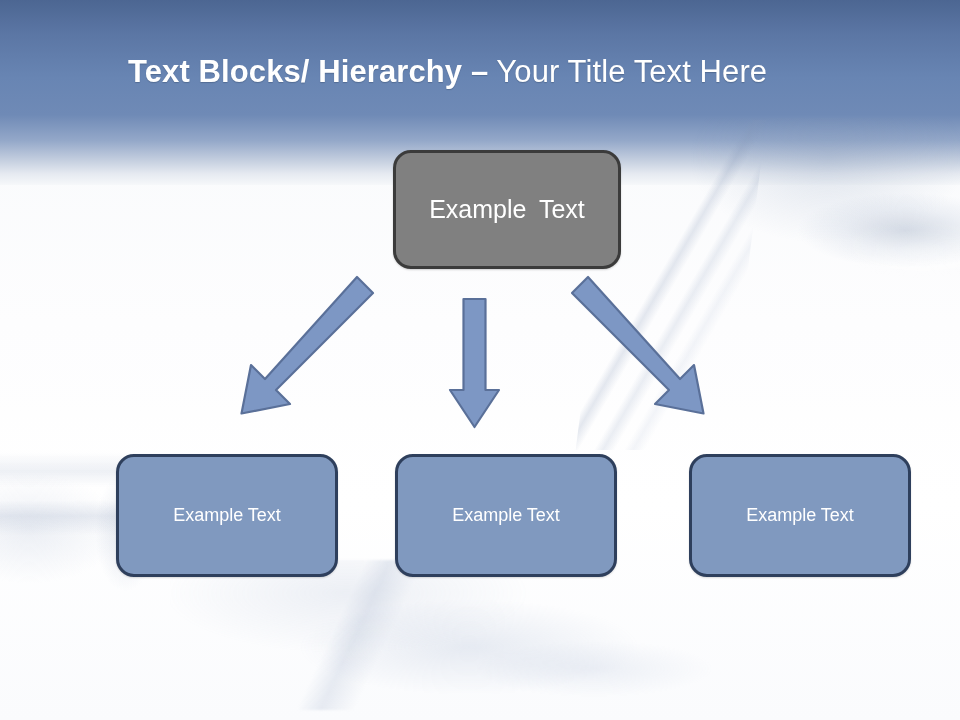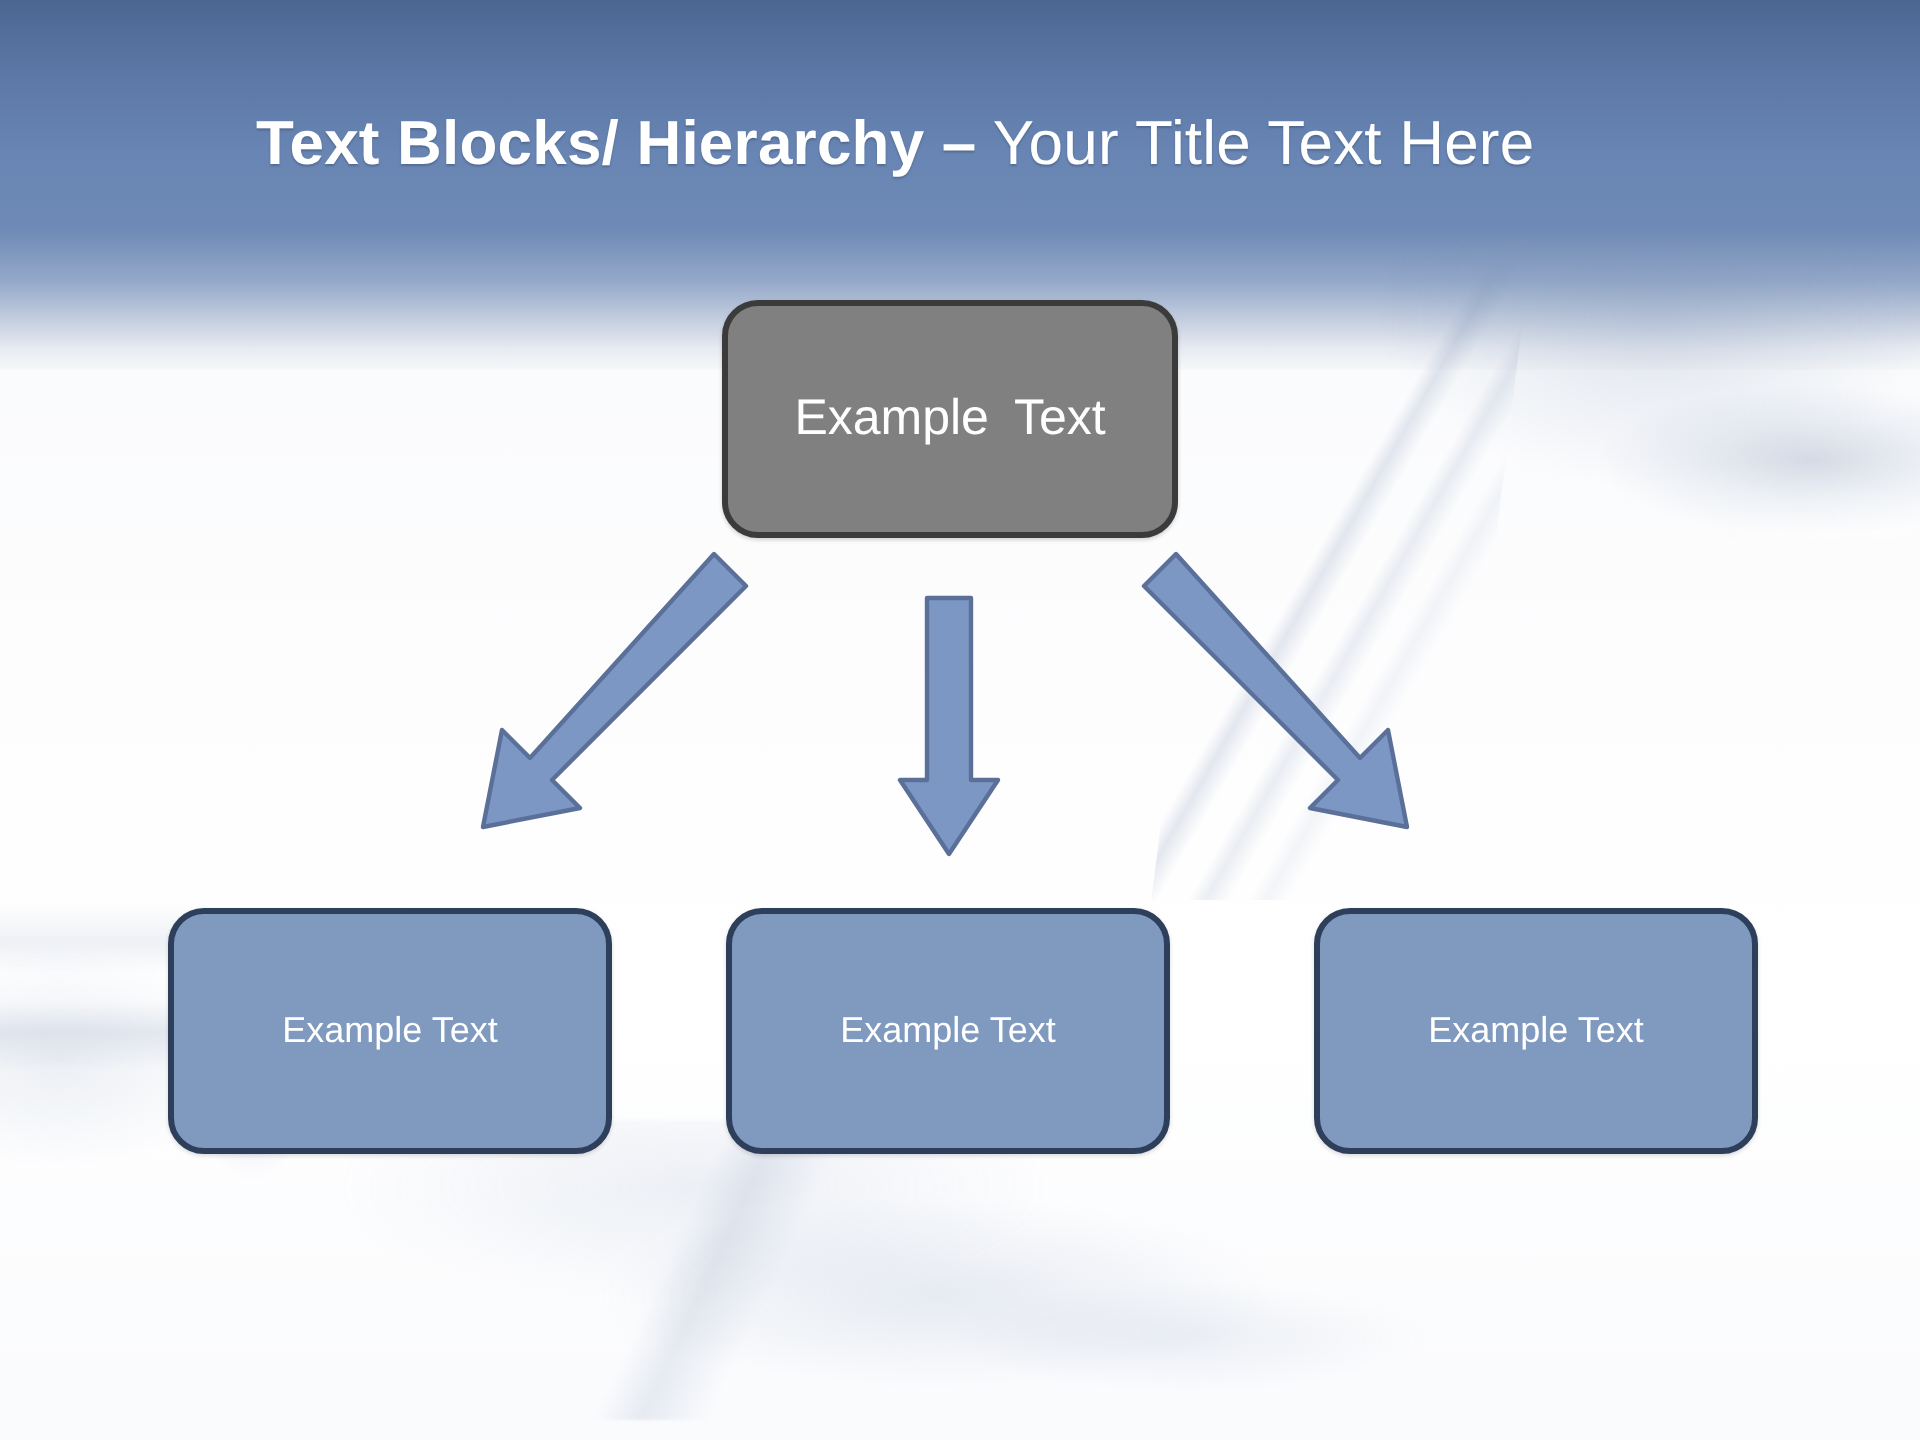--- a/index.html
+++ b/index.html
@@ -127,20 +127,21 @@
   
   .node {
     position: absolute;
     box-sizing: border-box;
     display: flex;
     align-items: center;
     justify-content: center;
     text-align: center;
     color: #ffffff;
     border-radius: 18px;
+    margin-left: 32px;
   }
   .node-top {
     left: 361px;
     top: 150px;
     width: 228px;
     height: 119px;
     background: #808080;
     border: 3px solid #3b3b3b;
     font-size: 25px;
     word-spacing: 6px;

